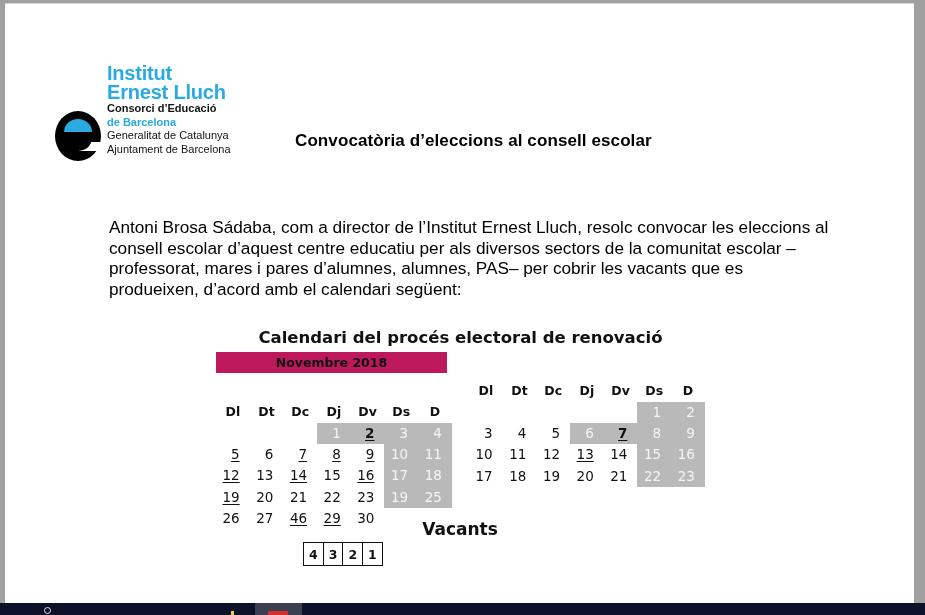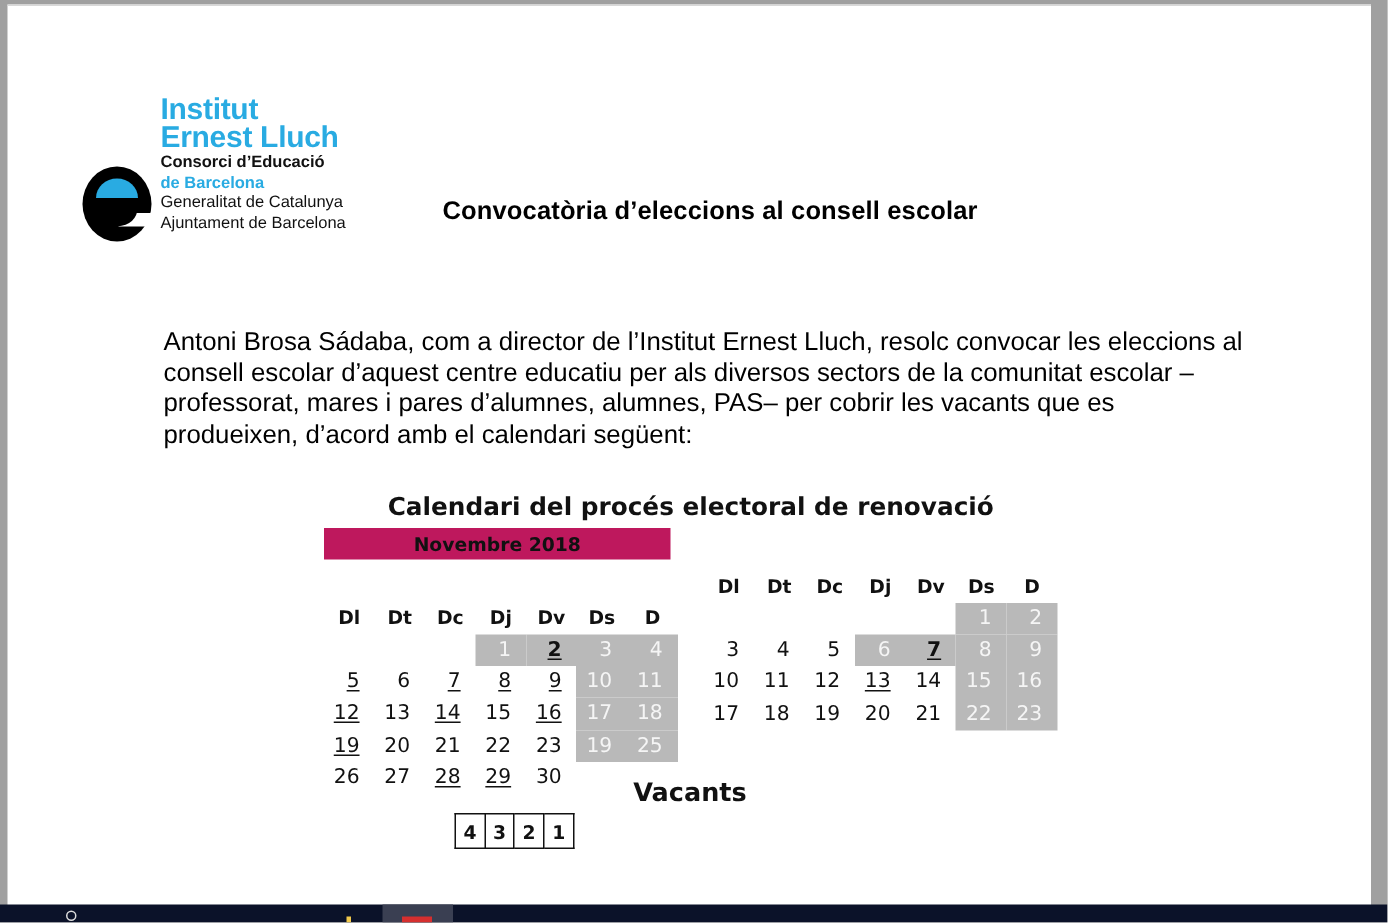--- a/index.html
+++ b/index.html
@@ -119,21 +119,21 @@
       <div class="cal-day shade"><span>18</span></div>
       <div class="cal-day u"><span>19</span></div>
       <div class="cal-day"><span>20</span></div>
       <div class="cal-day"><span>21</span></div>
       <div class="cal-day"><span>22</span></div>
       <div class="cal-day"><span>23</span></div>
       <div class="cal-day shade"><span>19</span></div>
       <div class="cal-day shade"><span>25</span></div>
       <div class="cal-day"><span>26</span></div>
       <div class="cal-day"><span>27</span></div>
-      <div class="cal-day u"><span>28</span></div>
+      <div class="cal-day u"><span>46</span></div>
       <div class="cal-day u"><span>29</span></div>
       <div class="cal-day"><span>30</span></div>
     </div>
 </div>
 
 <div class="cal cal-dec">
   <div class="cal-grid">
       <div class="cal-dow">Dl</div>
       <div class="cal-dow">Dt</div>
       <div class="cal-dow">Dc</div>

